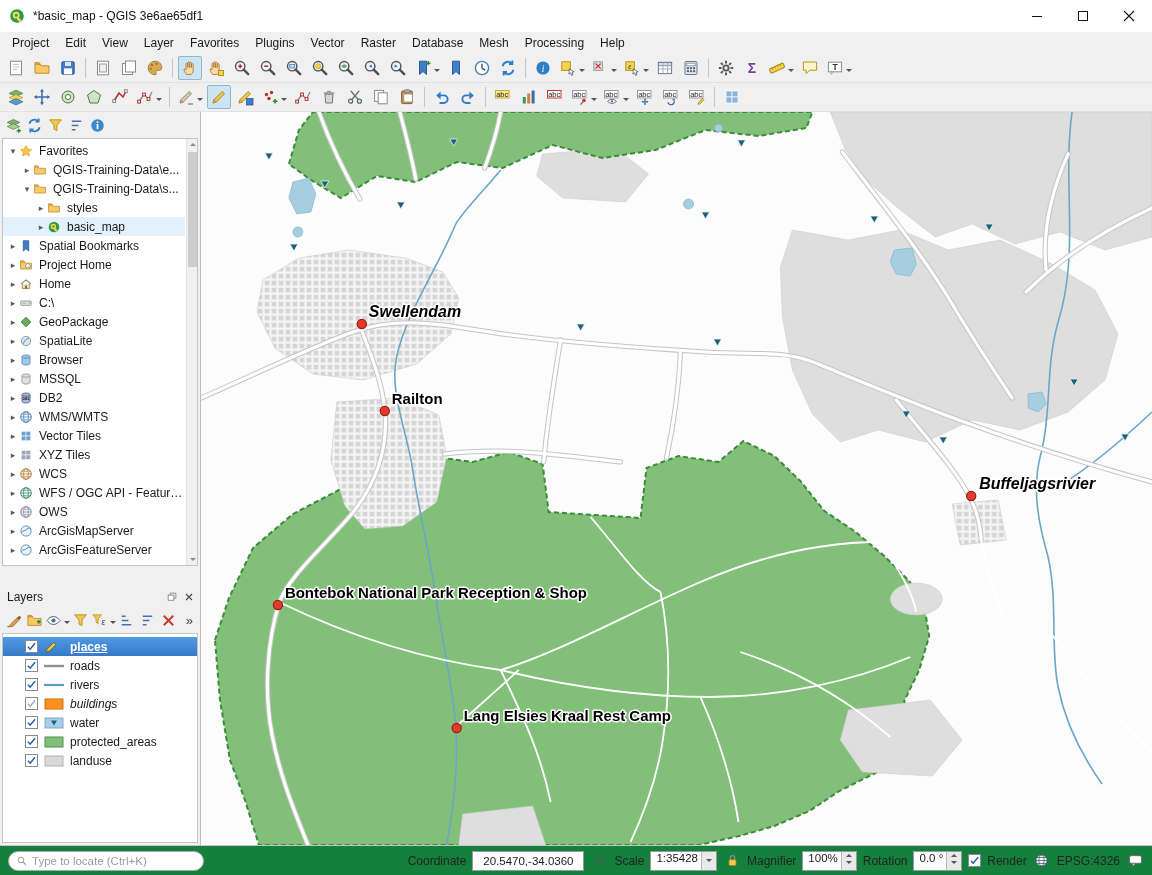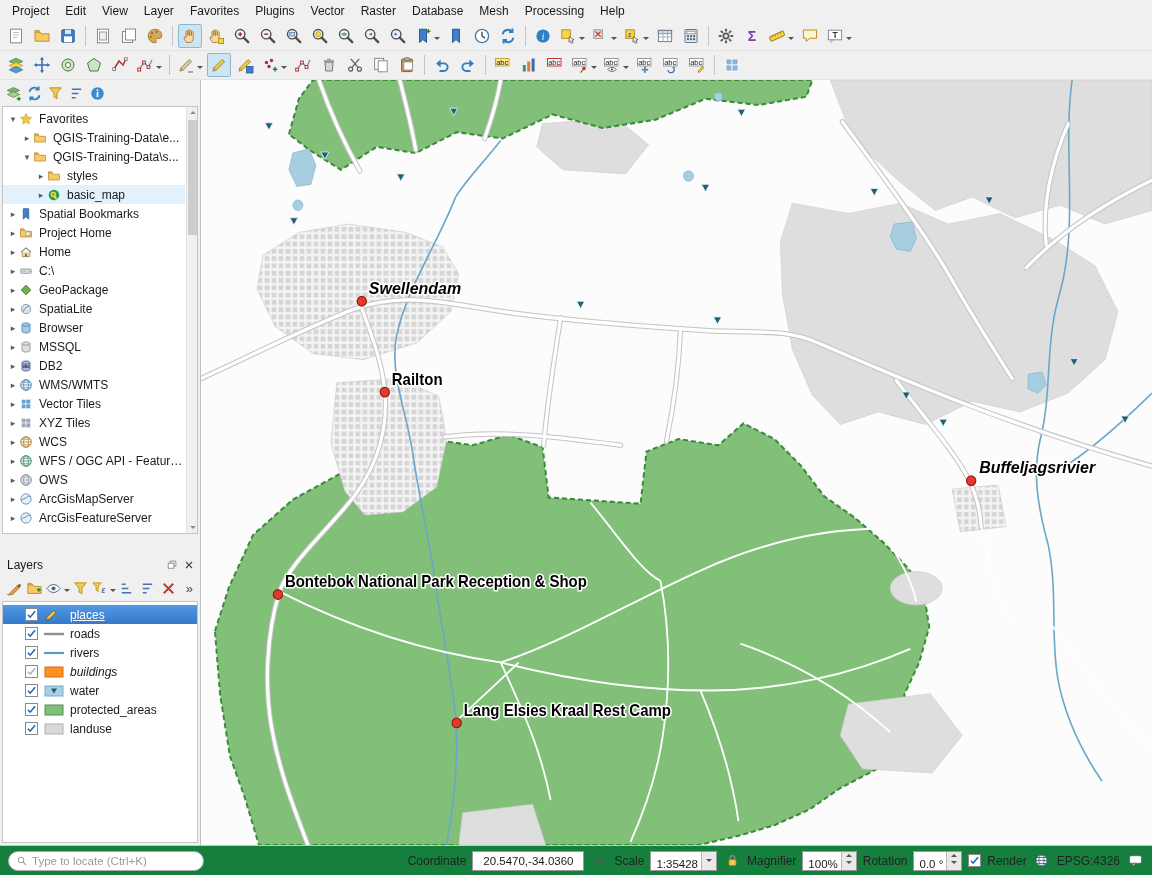--- a/index.html
+++ b/index.html
@@ -51,53 +51,77 @@
   .sarr{position:absolute;left:0;width:11px;height:11px;display:flex;align-items:center;justify-content:center}
   .sarr.up{top:0}.sarr.down{bottom:0}
   .sarr i{width:0;height:0;border:3.2px solid transparent;display:block}
   .sarr.up i{border-bottom-color:#8a8a8a;margin-top:-3px}
   .sarr.down i{border-top-color:#8a8a8a;margin-bottom:-3px}
   .vthumb{position:absolute;left:1px;width:9px;background:#cdcdcd}
   
   .llist{padding-top:3px}
   .lrow{height:19px;display:flex;align-items:center;gap:5px;padding-left:22px}
   .lrow.sel{background:linear-gradient(#519ae4,#3579c8)}
-  .lrow.sel .lname{color:#fff;text-decoration:underline;font-weight:normal}
+  .lrow.sel .lname{color:#fff;text-decoration:underline;font-weight:bold}
   .cb{width:13px;height:13px;background:#fff;border:1px solid #8a8a8a;flex:none;display:flex;align-items:center;justify-content:center}
   .cb .ic{width:11px;height:11px}
   .cb.mut path{stroke:#9ab0c4}
   .lname.it{font-style:italic}
   .swatch{flex:none;display:flex}
   
   .map{flex:1;position:relative;background:#fcfcfc;border-left:1px solid #bdbdbd;min-width:0}
   .map svg{display:block;width:100%;height:100%}
   #place-markers circle{fill:#e23b2e;stroke:#9e1a10;stroke-width:1.2}
   #map-labels text{font-family:"Liberation Sans",sans-serif;font-weight:bold;fill:#000;
     paint-order:stroke;stroke:#ffffff;stroke-width:3px;stroke-linejoin:round}
   
   .statusbar{height:30px;background:#15803d;border-top:1px solid #c6c6c6;display:flex;align-items:center;gap:6px;padding:0 8px;flex:none;font-size:12px}
   .locate{width:196px;height:20px;border:1px solid #ababab;border-radius:10px;background:#fff;display:flex;align-items:center;gap:4px;padding:0 7px;color:#9a9a9a;font-size:11.5px;flex:none}
   .locate .ic{width:12px;height:12px}
   .sb-label{color:#222;white-space:nowrap}
   .coord-label{margin-left:auto}
   .sb-input{height:20px;background:#fff;border:1px solid #999;display:flex;align-items:center;justify-content:center;font-size:11.5px;padding:0 4px}
   .coord{width:112px}
-  .combo{height:20px;background:#fff;border:1px solid #999;display:flex;align-items:flex-end;font-size:11.5px;position:relative;padding:0 18px 0 5px;white-space:nowrap}
+  .combo{height:20px;background:#fff;border:1px solid #999;display:flex;align-items:flex-start;font-size:11.5px;position:relative;padding:0 18px 0 5px;white-space:nowrap}
   .arr-box{position:absolute;right:0;top:0;width:15px;height:100%;background:#e9e9e9;border-left:1px solid #b8b8b8;display:flex;flex-direction:column;align-items:center;justify-content:center;gap:1px}
   .caret{width:0;height:0;border:3.2px solid transparent;border-top-color:#555;margin-top:3px}
   .caret.up{border-top-color:transparent;border-bottom-color:#555;margin-top:-3px}
   .sbtn{width:18px;height:18px;display:flex;align-items:center;justify-content:center}
   .sbtn .ic{width:15px;height:15px}
   .ic{display:block}
 </style>
 </head>
 <body>
 
 <div class="app">
 
+  <div class="titlebar">
+    <span>
+        <svg class="ic" viewBox="0 0 18 18" width="18" height="18">
+          <circle cx="9" cy="9" r="6.8" fill="#2e9a4e"></circle>
+          <circle cx="8.2" cy="8.2" r="3.4" fill="#f8e04c"></circle>
+          <circle cx="8.2" cy="8.2" r="1.5" fill="#2e9a4e"></circle>
+          <rect x="10.4" y="10.4" width="4.4" height="2.4" transform="rotate(45 10.4 10.4)" fill="#f8e04c"></rect>
+        </svg>
+      </span>
+    <span class="title">*basic_map - QGIS 3e6ae65df1</span>
+    <div class="win-btns">
+      <div class="win-btn">
+          <span class="g-min"></span>
+        </div>
+      <div class="win-btn">
+          <span class="g-max"></span>
+        </div>
+      <div class="win-btn">
+          <svg viewBox="0 0 12 12">
+            <path d="M1 1l10 10M11 1L1 11" stroke="#111" stroke-width="1.1"></path>
+          </svg>
+        </div>
+    </div>
+  </div>
 
   <div class="menubar" id="menubar">
       <span class="menu-item">Project</span>
       <span class="menu-item">Edit</span>
       <span class="menu-item">View</span>
       <span class="menu-item">Layer</span>
       <span class="menu-item">Favorites</span>
       <span class="menu-item">Plugins</span>
       <span class="menu-item">Vector</span>
       <span class="menu-item">Raster</span>

